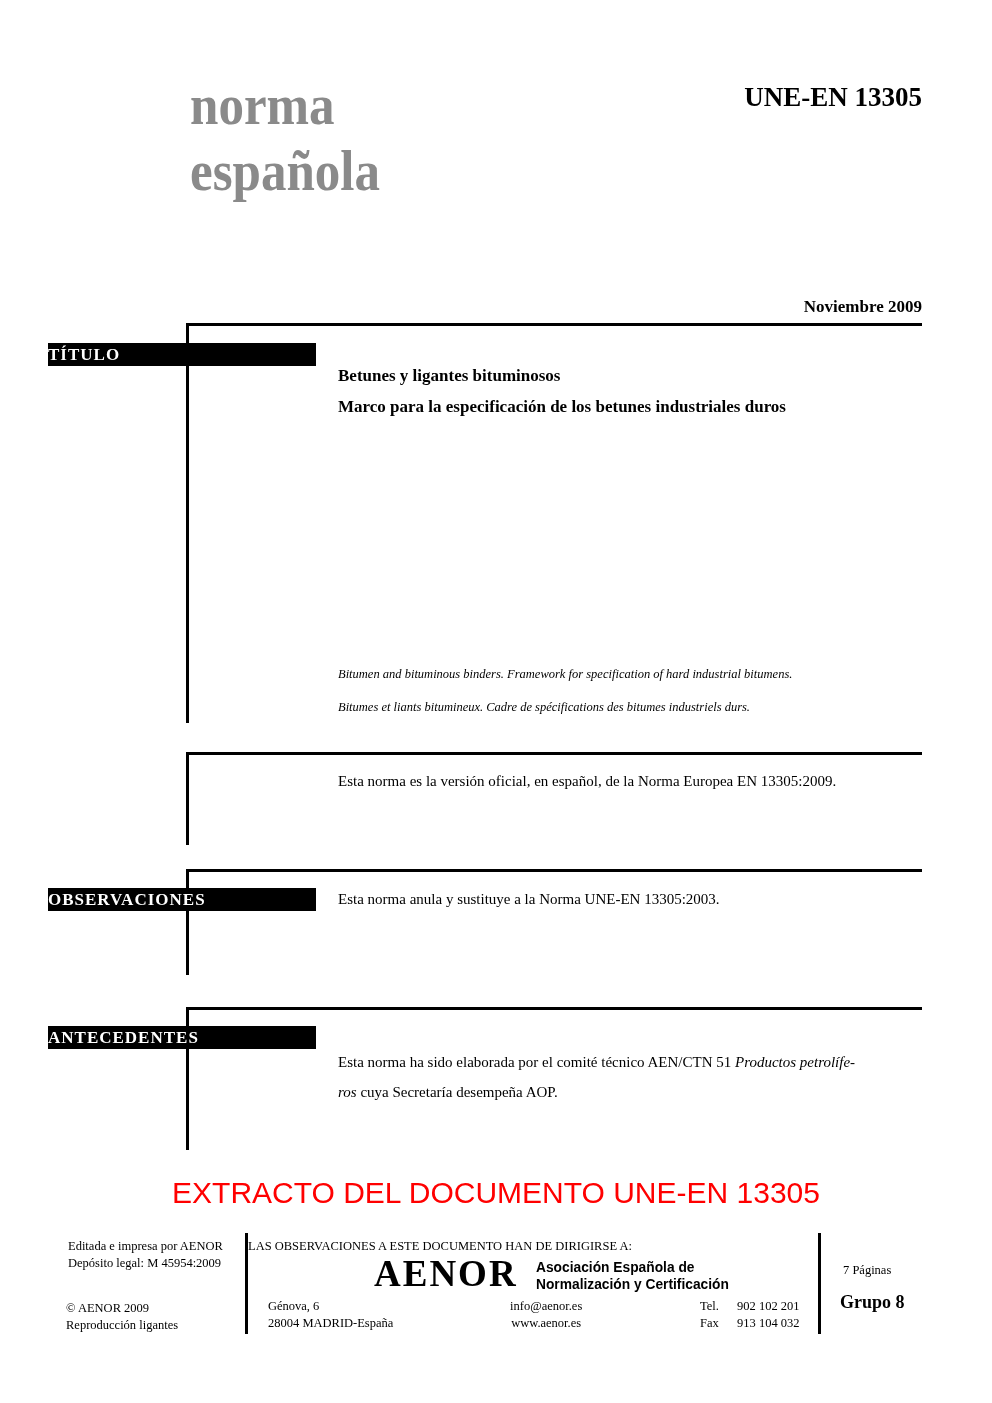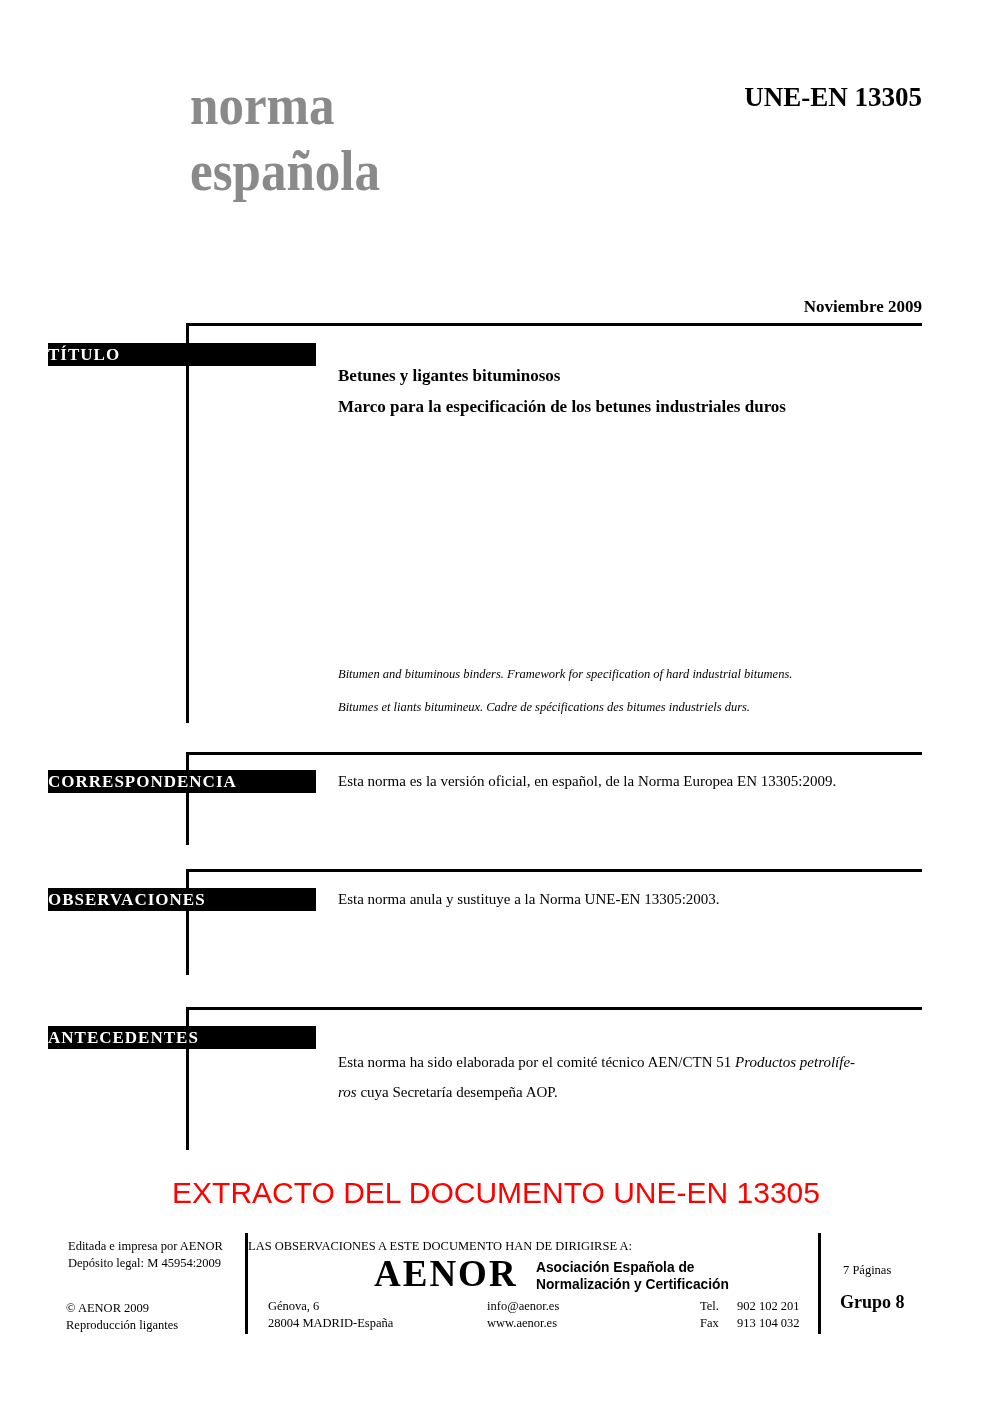--- a/index.html
+++ b/index.html
@@ -120,23 +120,20 @@
   <div class="abs bar" style="top:343px;">
     <span>TÍTULO</span>
   </div>
   <div class="abs title-line" style="top:346px;margin-top:20px;">Betunes y ligantes bituminosos</div>
   <div class="abs trans-line" style="top:667px;">Bitumen and bituminous binders. Framework for specification of hard industrial bitumens.</div>
   <div class="abs title-line" style="top:397px;">Marco para la especificación de los betunes industriales duros</div>
   <div class="abs trans-line" style="top:700px;">Bitumes et liants bitumineux. Cadre de spécifications des bitumes industriels durs.</div>
 
   <div class="abs hrule" style="top:752px;"></div>
   <div class="abs vrule" style="top:752px; height:93px;"></div>
-  <div class="abs bar" style="top:770px;">
-    <span>CORRESPONDENCIA</span>
-  </div>
   <div class="abs body-line" style="top:773px;">Esta norma es la versión oficial, en español, de la Norma Europea EN 13305:2009.</div>
 
   <div class="abs hrule" style="top:869px;"></div>
   <div class="abs vrule" style="top:869px; height:106px;"></div>
   <div class="abs bar" style="top:888px;">
     <span>OBSERVACIONES</span>
   </div>
   <div class="abs body-line" style="top:891px;">Esta norma anula y sustituye a la Norma UNE-EN 13305:2003.</div>
 
   <div class="abs hrule" style="top:1007px;"></div>
@@ -166,21 +163,21 @@
   <div class="abs f-logo">AENOR</div>
   <div class="abs f-org">
     <div>Asociación Española de</div>
     <div>Normalización y Certificación</div>
   </div>
 
   <div class="abs f-small" style="left:268px; top:1298px;">
     <div>Génova, 6</div>
     <div>28004 MADRID-España</div>
   </div>
-  <div class="abs f-small" style="left:487px; top:1298px;">
+  <div class="abs f-small" style="left:510px; top:1298px;text-align:center;">
     <div>info@aenor.es</div>
     <div>www.aenor.es</div>
   </div>
   <div class="abs f-small" style="left:700px; top:1298px;">
     <div>Tel.</div>
     <div>Fax</div>
   </div>
   <div class="abs f-small" style="left:737px; top:1298px;">
     <div>902 102 201</div>
     <div>913 104 032</div>

